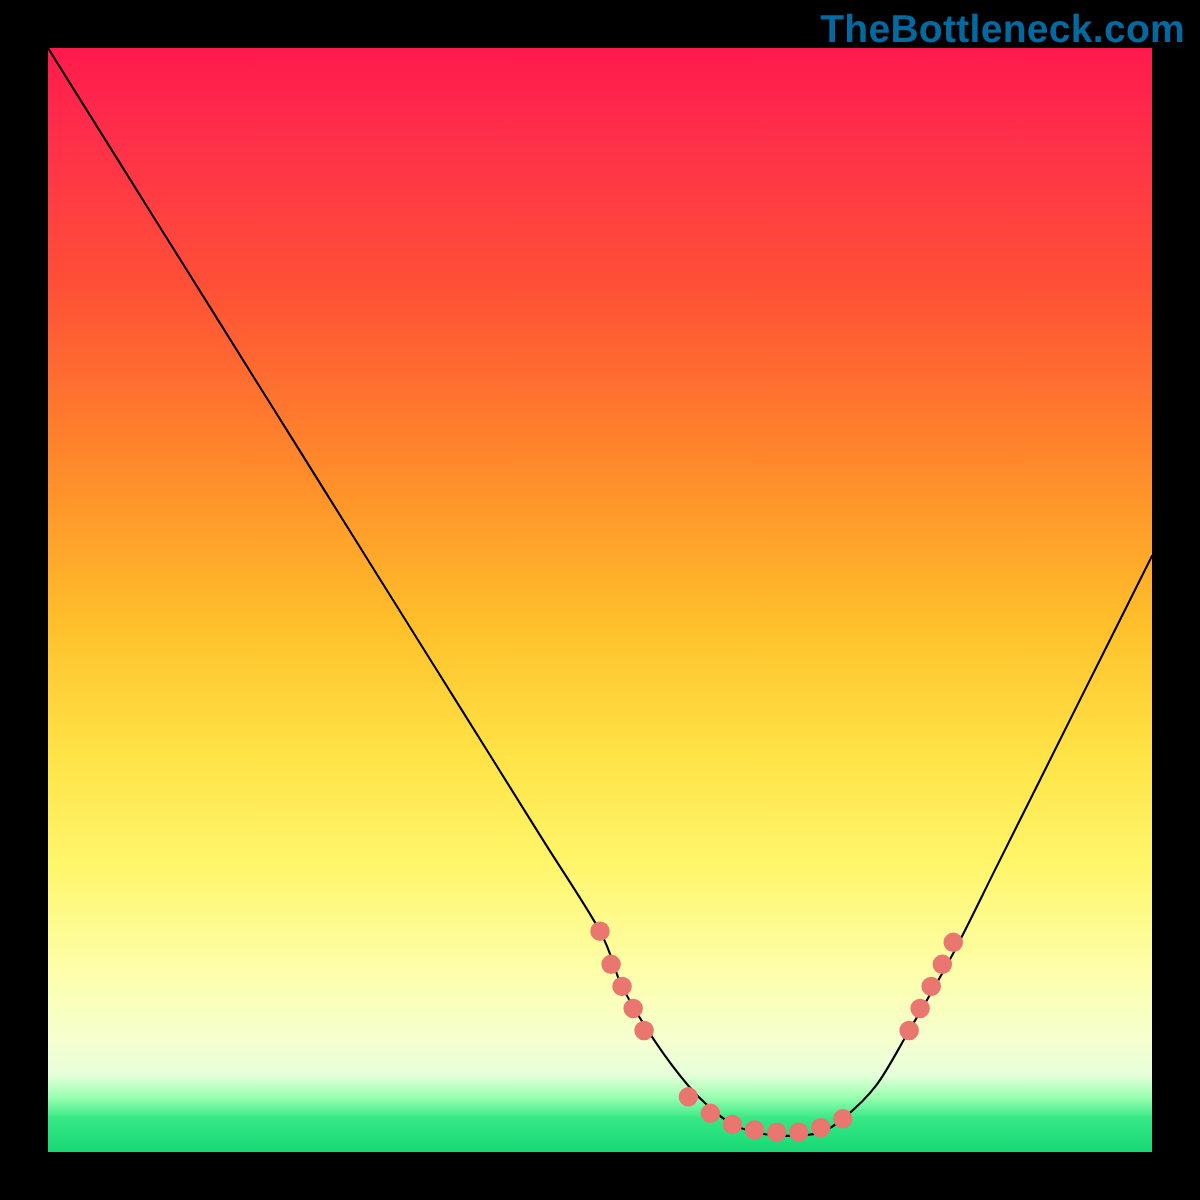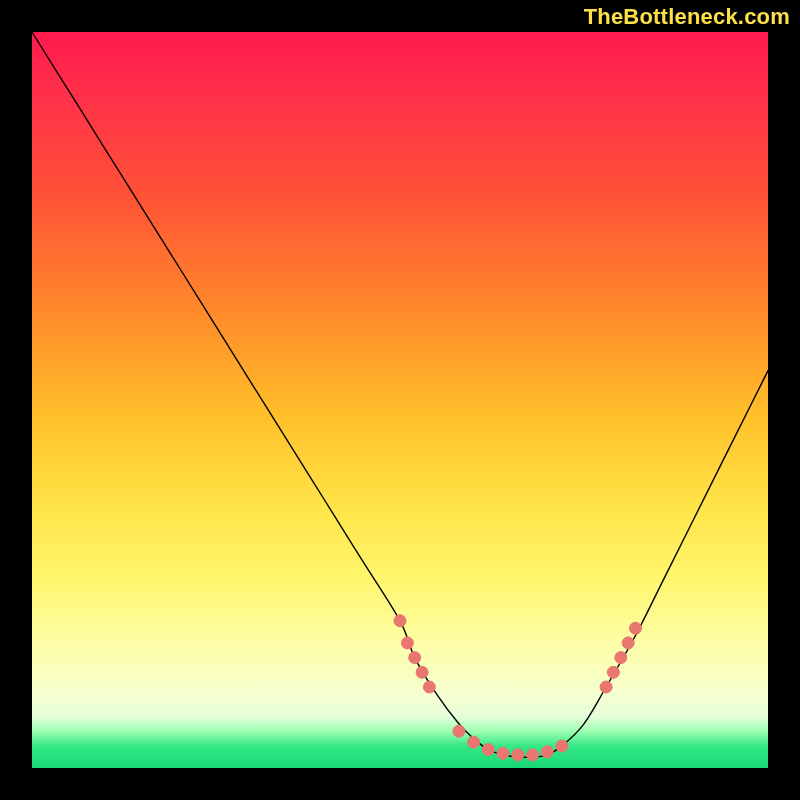--- a/index.html
+++ b/index.html
@@ -16,22 +16,22 @@
     left: 0;
     top: 0;
     width: 800px;
     height: 800px;
     background: #000;
   }
   .watermark {
     position: absolute;
     top: 4px;
     right: 10px;
-    color: #fde047;
-    font-size: 22px;
+    color: #0369a1;
+    font-size: 26px;
     font-weight: 600;
     letter-spacing: 0.2px;
     user-select: none;
   }
   .plot {
     position: absolute;
     left: 32px;
     top: 32px;
     width: 736px;
     height: 736px;

